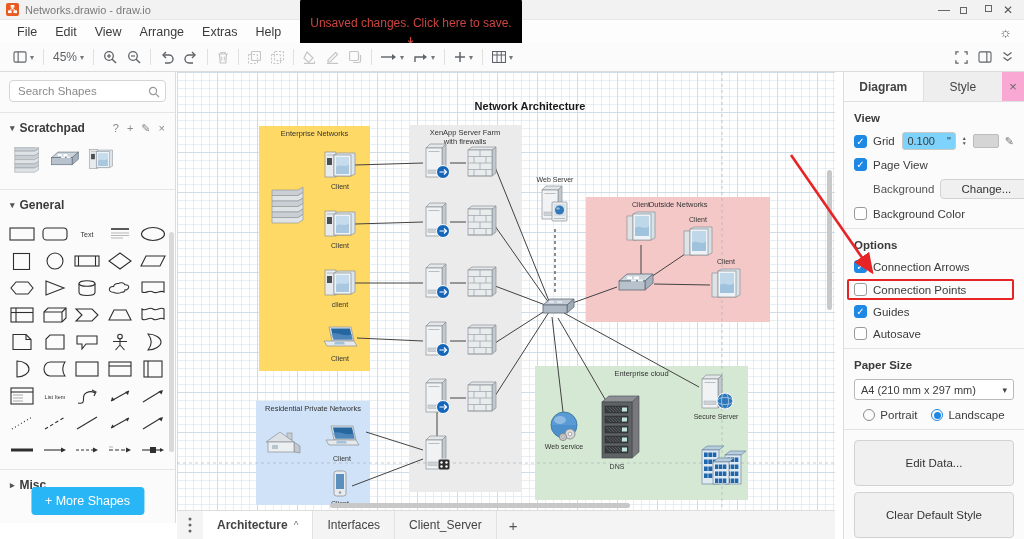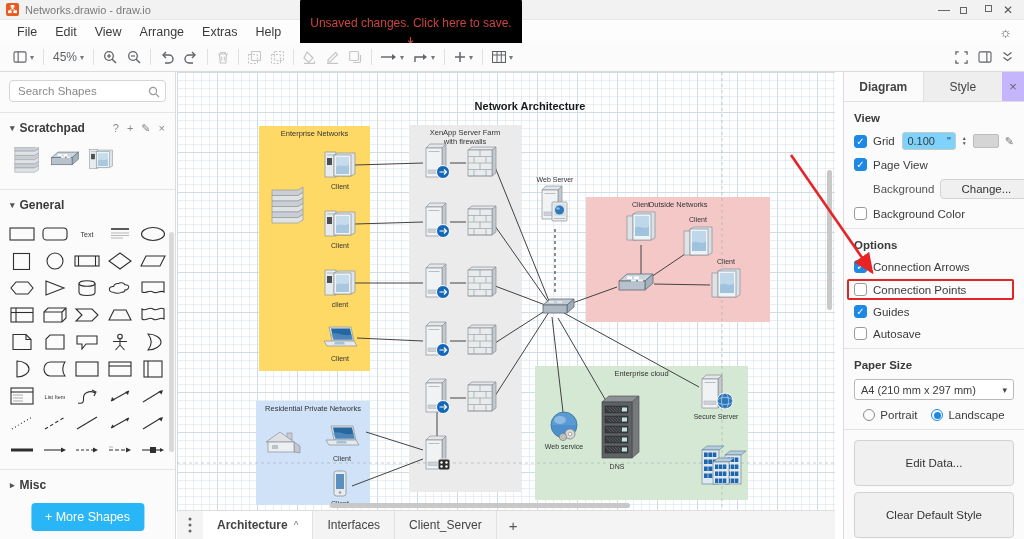--- a/index.html
+++ b/index.html
@@ -28,21 +28,21 @@
   
   .toolbar { position:absolute; left:0; top:43px; right:0; height:29px; background:#fbfbfb; border-bottom:1px solid #dcdcdc; display:flex; align-items:center; padding-left:8px; }
   .tb { display:flex; align-items:center; gap:2px; padding:3px 5px; border-radius:3px; color:#5f6368; font-size:12px; cursor:pointer; }
   .tb.disabled { color:#c5c5c5; cursor:default; }
   .tb svg { display:block; }
   .tb .chev { font-size:8px; color:#777; margin-left:1px;}
   .tsep { width:1px; height:16px; background:#e0e0e0; margin:0 4px; }
   .toolbar-right{ margin-left:auto; display:flex; align-items:center; margin-right:6px;}
 
   
-  .sidebar { position:absolute; left:0; top:72px; bottom:0; width:176px; background:#fbfbfb; border-right:1px solid #dadce0; }
+  .sidebar { position:absolute; left:0; top:72px; bottom:16px; width:176px; background:#fbfbfb; border-right:1px solid #dadce0; }
   .searchwrap { margin:8px 9px 10px 9px; position:relative; }
   .searchwrap input { width:100%; height:22px; border:1px solid #d4d4d4; border-radius:4px; font-size:11.5px; padding:0 22px 0 8px; color:#333; background:#fff; font-family:"Liberation Sans",sans-serif;}
   .searchwrap input::placeholder{color:#8a8a8a;}
   .searchwrap .mag { position:absolute; right:6px; top:4px; }
   .sb-divider{ height:1px; background:#e5e5e5; margin:0; }
   .sb-section { display:flex; align-items:center; font-size:12px; font-weight:bold; color:#3b3b3b; padding:8px 10px 6px 10px; cursor:pointer;}
   .sb-section .arrow{ font-size:9px; margin-right:5px; color:#555;}
   .sb-tools { margin-left:auto; display:flex; gap:8px; color:#8a8a8a; font-size:11px; font-weight:normal;}
   .sb-tools span{cursor:pointer;}
   .scratch-items { display:flex; gap:8px; padding:6px 12px 12px 12px; align-items:center;}
@@ -58,21 +58,21 @@
       linear-gradient(90deg, rgba(203,218,231,.45) 1px, transparent 1px),
       linear-gradient(rgba(203,218,231,.85) 1px, transparent 1px),
       linear-gradient(90deg, rgba(203,218,231,.85) 1px, transparent 1px);
     background-size:8px 8px, 8px 8px, 40px 40px, 40px 40px; overflow:hidden;}
   .canvas svg{ position:absolute; left:0; top:0; }
   .hscroll { position:absolute; left:330px; top:503px; width:300px; height:5px; background:#c8c8c8; border-radius:3px; z-index:5;}
   .vscroll { position:absolute; left:827px; top:170px; width:5px; height:140px; background:#c8c8c8; border-radius:3px; z-index:5;}
 
   
   .rightpanel { position:absolute; right:0; top:72px; bottom:0; width:181px; background:#fbfbfb; border-left:1px solid #dadce0; font-size:11.5px;}
-  .fp-tabs { display:flex; height:30px; background:#c4b5fd; align-items:stretch; border-bottom:1px solid #e0e0e0;}
+  .fp-tabs { display:flex; height:30px; background:#f9a8d4; align-items:stretch; border-bottom:1px solid #e0e0e0;}
   .fp-tab { flex:1; display:flex; align-items:center; justify-content:center; font-size:12px; color:#444; cursor:pointer; background:#eeeeee;}
   .fp-tab.active { background:#fbfbfb; font-weight:bold; border-right:1px solid #e0e0e0;}
   .fp-close { width:22px; display:flex; align-items:center; justify-content:center; color:#666; cursor:pointer; font-size:13px;}
   .fp-body { padding:10px 10px 0 10px; }
   .fp-head { font-weight:bold; font-size:11.5px; margin-bottom:8px; }
   .fp-row { display:flex; align-items:center; margin-bottom:7px; gap:6px; min-height:15px;}
   .cb { width:13px; height:13px; border:1px solid #9a9a9a; border-radius:3px; background:#fff; display:inline-flex; align-items:center; justify-content:center; font-size:10px; color:#fff; flex:none; cursor:pointer;}
   .cb.checked { background:#1e88e5; border-color:#1e88e5; }
   .numbox { margin-left:auto; border:1px solid #c9c9c9; background:#7dd3fc; border-radius:3px; height:18px; display:flex; align-items:center; padding:0 4px; font-size:11px; gap:12px;}
   .stepper { display:flex; flex-direction:column; font-size:5px; color:#555; line-height:5px; cursor:pointer;}

